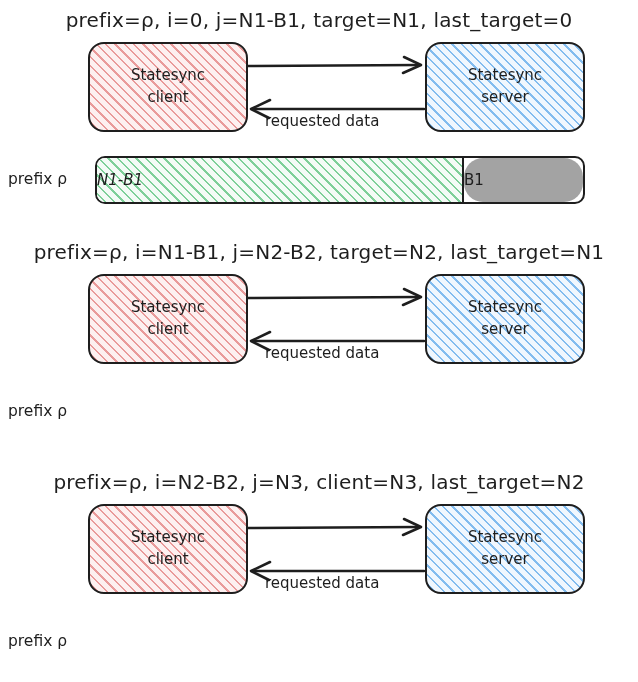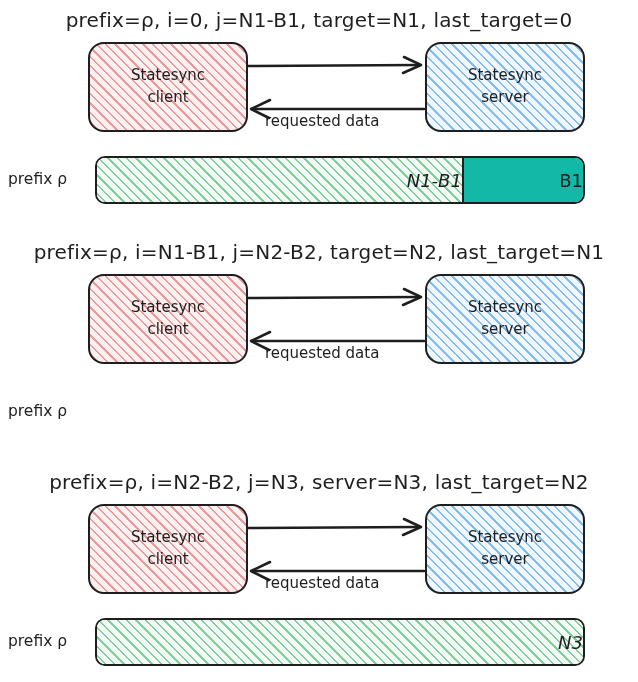--- a/index.html
+++ b/index.html
@@ -145,39 +145,40 @@
     border: 2.6px solid #1e1e1e;
     border-radius: 10px;
     display: flex;
     overflow: hidden;
     background: #ffffff;
   }
   .seg {
     position: relative;
     display: flex;
     align-items: center;
-    justify-content: flex-end;
-    font-size: 18px;
+    justify-content: flex-start;
+    font-size: 15px;
     color: #1e1e1e;
     box-sizing: border-box;
     white-space: nowrap;
   }
   .seg-green {
     background-color: #f4fbf6;
     background-image: repeating-linear-gradient(
       45deg,
       rgba(130,210,155,0) 0px,
       rgba(130,210,155,0) 5px,
       rgba(120,205,148,0.95) 5px,
       rgba(120,205,148,0.95) 6.6px
     );
     border-right: 2.4px solid #1e1e1e;
   }
   .seg-white {
-    background: #14b8a6;
+    background: #a3a3a3;
+    border-radius: 19px;
   }
   .seg-last { border-right: none; }
   .seg-text {
     position: relative;
     z-index: 2;
     font-style: italic;
   }
   .seg-text.plain { font-style: normal; }
 </style>
 </head>
@@ -245,21 +246,21 @@
 
       <div class="arrow-label">requested data</div>
     </div>
 
     <div class="bar-row">
       <div class="bar-label">prefix ρ</div>
     </div>
   </div>
 
   <div class="section sec3">
-    <div class="caption">prefix=ρ, i=N2-B2, j=N3, server=N3, last_target=N2</div>
+    <div class="caption">prefix=ρ, i=N2-B2, j=N3, client=N3, last_target=N2</div>
 
     <div class="diagram">
       <svg class="arrows" viewBox="0 0 638 120">
         <path d="M247,36 L418,35" fill="none" stroke="#1e1e1e" stroke-width="2.6" stroke-linecap="round"></path>
         <path d="M404,27 L421,35 L403,43" fill="none" stroke="#1e1e1e" stroke-width="2.6" stroke-linecap="round" stroke-linejoin="round"></path>
         <path d="M424,79 L254,79" fill="none" stroke="#1e1e1e" stroke-width="2.6" stroke-linecap="round"></path>
         <path d="M270,70 L251,79 L269,88" fill="none" stroke="#1e1e1e" stroke-width="2.6" stroke-linecap="round" stroke-linejoin="round"></path>
       </svg>
 
       <div class="node node-client">
@@ -270,21 +271,16 @@
       <div class="node node-server">
         <span class="node-line">Statesync</span>
         <span class="node-line">server</span>
       </div>
 
       <div class="arrow-label">requested data</div>
     </div>
 
     <div class="bar-row">
       <div class="bar-label">prefix ρ</div>
-      <div class="bar">
-        <div class="seg seg-green seg-last" style="width:100%">
-          <span class="seg-text">N3</span>
-        </div>
-      </div>
     </div>
   </div>
 
 </div>
 
 </body></html>

